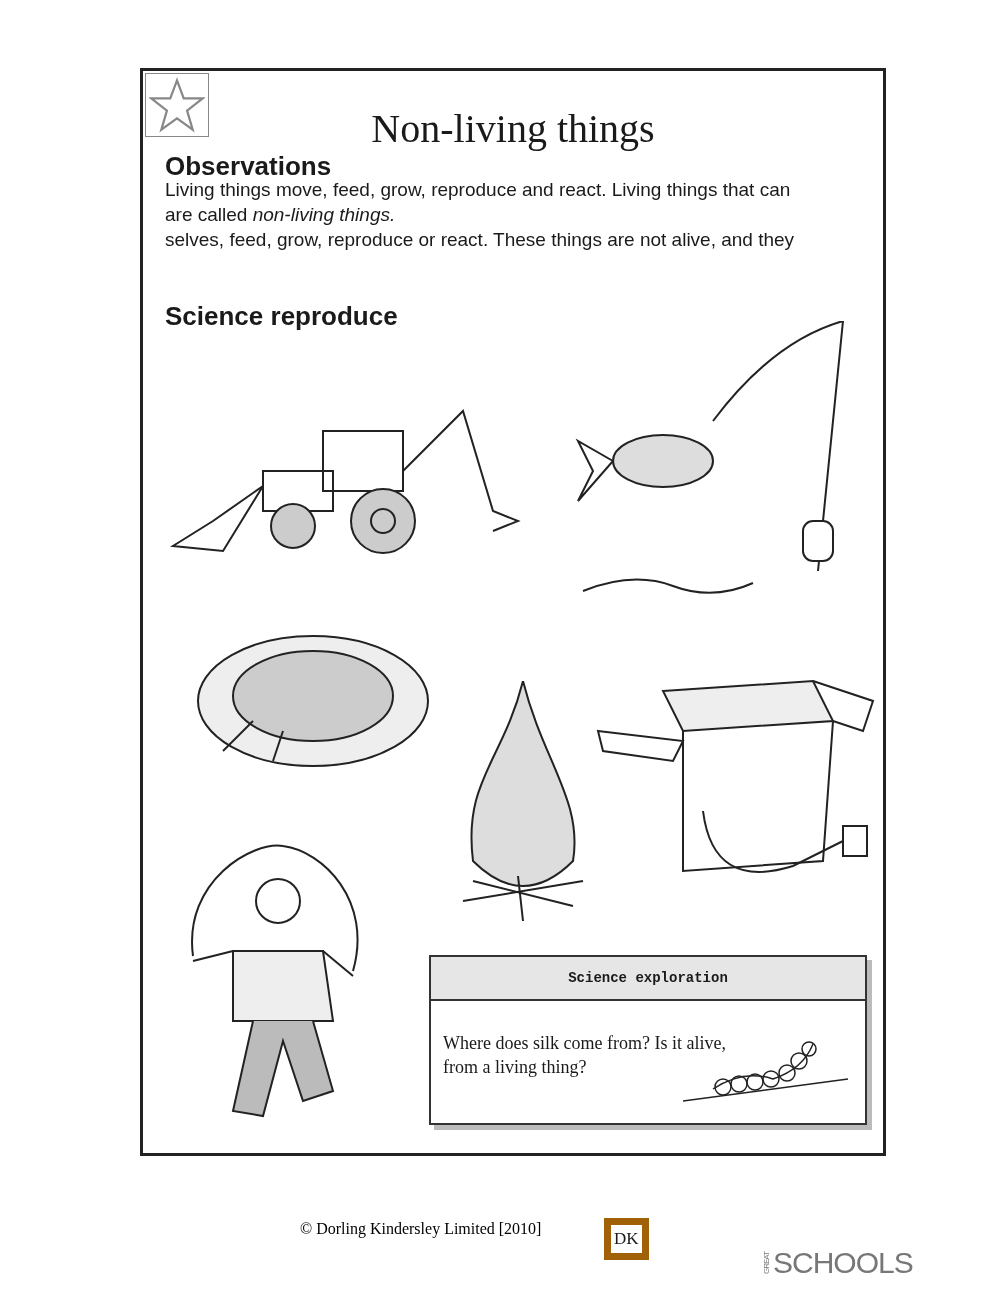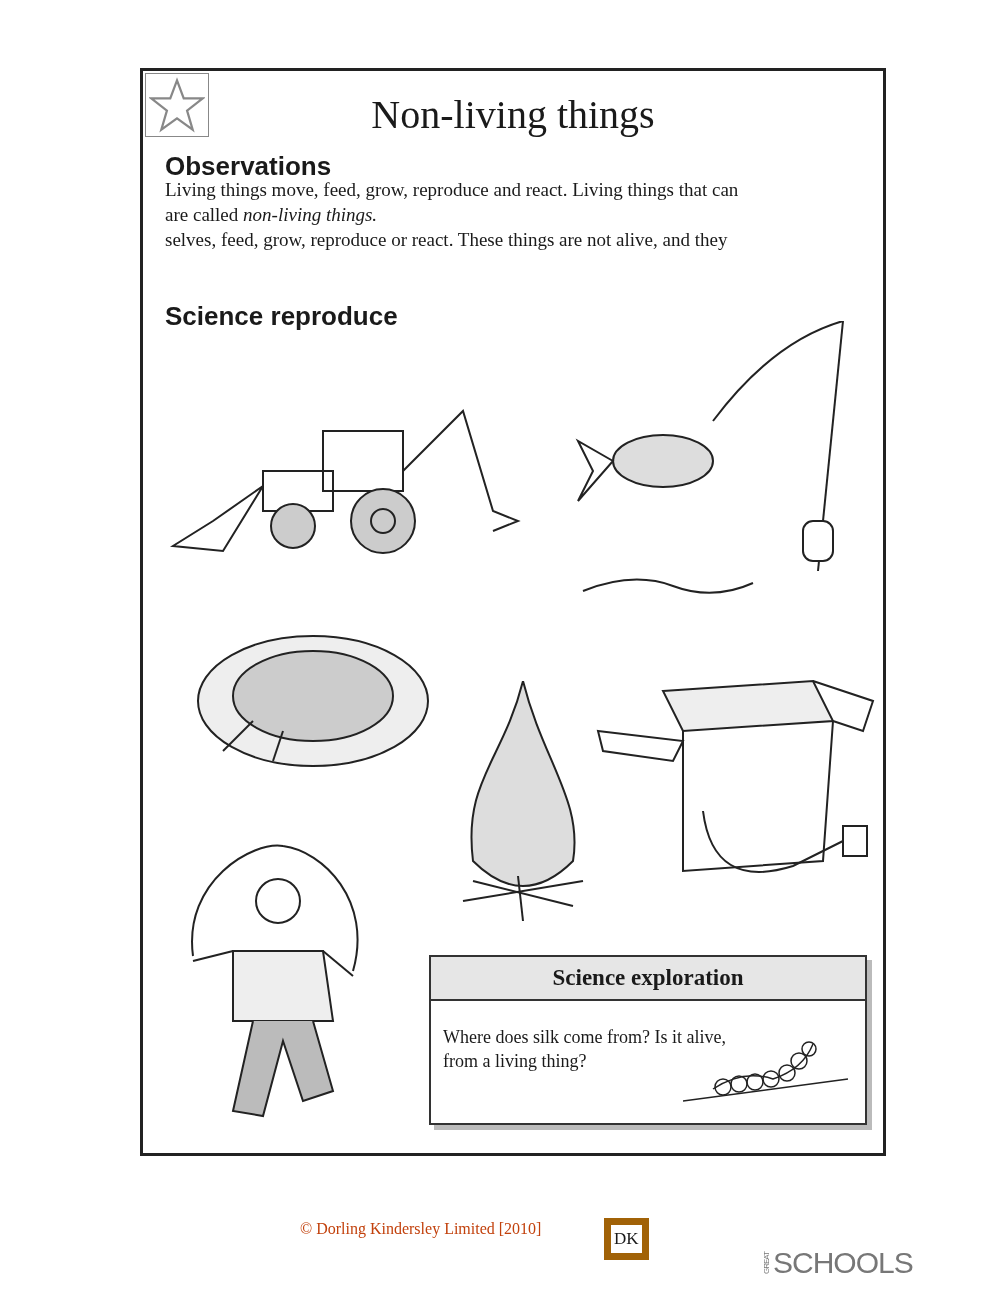--- a/index.html
+++ b/index.html
@@ -1,26 +1,26 @@
 <!DOCTYPE html>
 <html><head>
 <meta charset="utf-8">
 <style>
   html,body{margin:0;padding:0;background:#fff;}
   body{width:1000px;height:1294px;position:relative;overflow:hidden;font-family:"DejaVu Serif",serif;color:#1a1a1a;}
   .frame{position:absolute;left:140px;top:68px;width:746px;height:1088px;border:3px solid #222;box-sizing:border-box;}
   .star-box{position:absolute;left:2px;top:2px;width:64px;height:64px;border:1.5px solid #888;box-sizing:border-box;display:flex;align-items:center;justify-content:center;}
-  .title{position:absolute;left:0;right:0;top:20px;text-align:center;font-size:40px;font-family:"Liberation Serif",serif;}
+  .title{position:absolute;left:0;right:0;top:34px;text-align:center;font-size:40px;font-family:"Liberation Serif",serif;}
   .h{position:absolute;left:22px;font-size:26px;font-weight:bold;font-family:Liberation Sans, sans-serif;}
-  .p{position:absolute;left:22px;width:700px;font-size:19px;line-height:25px;font-family:Liberation Serif, serif;}
+  .p{position:absolute;left:22px;width:700px;font-size:19px;line-height:25px;font-family:Liberation Sans, sans-serif;}
   .ill{position:absolute;}
   .explore{position:absolute;left:286px;top:884px;width:438px;height:170px;border:2px solid #333;box-sizing:border-box;box-shadow:5px 5px 0 #bbb;background:#fff;}
-  .explore-head{height:42px;background:#e6e6e6;border-bottom:2px solid #333;display:flex;align-items:center;justify-content:center;font-weight:bold;font-size:23px;font-family:Liberation Serif, serif;}
-  .explore-body{padding:24px 12px;font-size:18px;line-height:24px;width:300px;font-family:"Liberation Serif",serif;}
-  .footer{position:absolute;top:1220px;left:300px;font-size:16px;font-family:"Liberation Serif",serif;color:#c2410c;}
+  .explore-head{height:42px;background:#e6e6e6;border-bottom:2px solid #333;display:flex;align-items:center;justify-content:center;font-weight:bold;font-size:14px;font-family:Liberation Mono, monospace;}
+  .explore-body{padding:30px 12px;font-size:18px;line-height:24px;width:300px;font-family:"Liberation Serif",serif;}
+  .footer{position:absolute;top:1220px;left:300px;font-size:16px;font-family:"Liberation Serif",serif;color:#000000;}
   .dk{position:absolute;top:1218px;left:604px;font-size:17px;border:7px solid #a16207;padding:4px 3px;font-family:"Liberation Serif",serif;}
   .gs{position:absolute;top:1210px;left:762px;font-size:30px;font-family:"Liberation Sans",sans-serif;color:#777;letter-spacing:-1px;display:flex;align-items:center;margin-top:36px;}
   .gs small{font-size:8px;writing-mode:vertical-rl;transform:rotate(180deg);margin-right:2px;}
 </style>
 </head>
 <body>
 
 <div class="frame">
   <div class="star-box">
     <svg width="56" height="56" viewBox="0 0 50 50">

